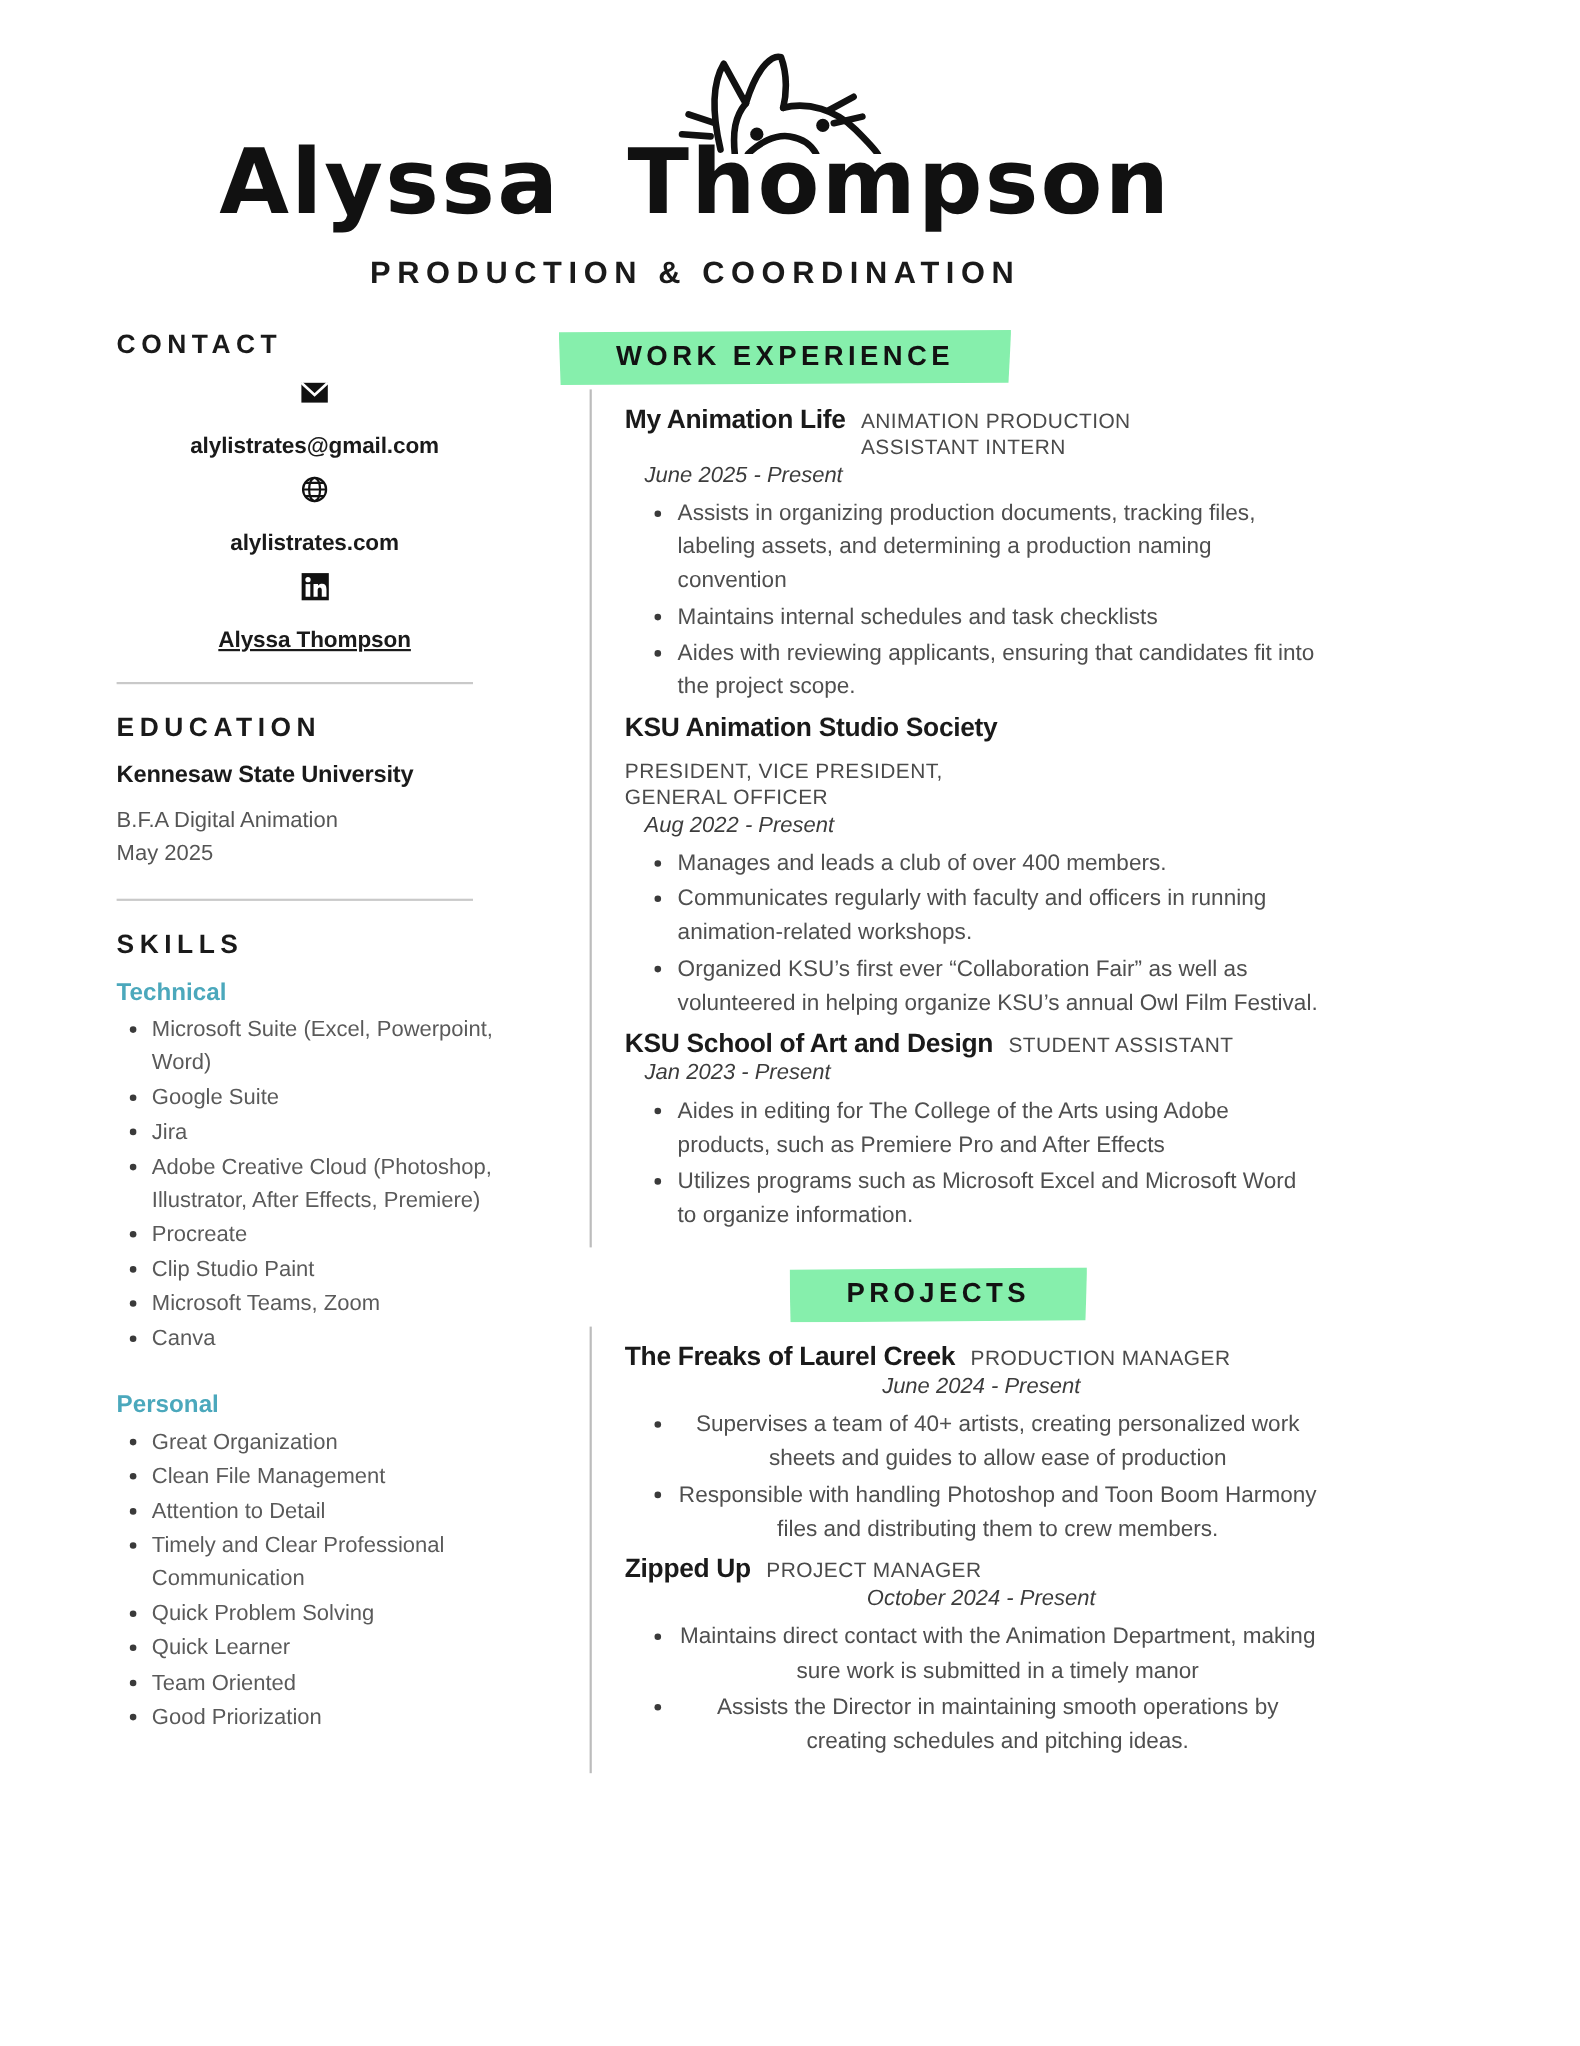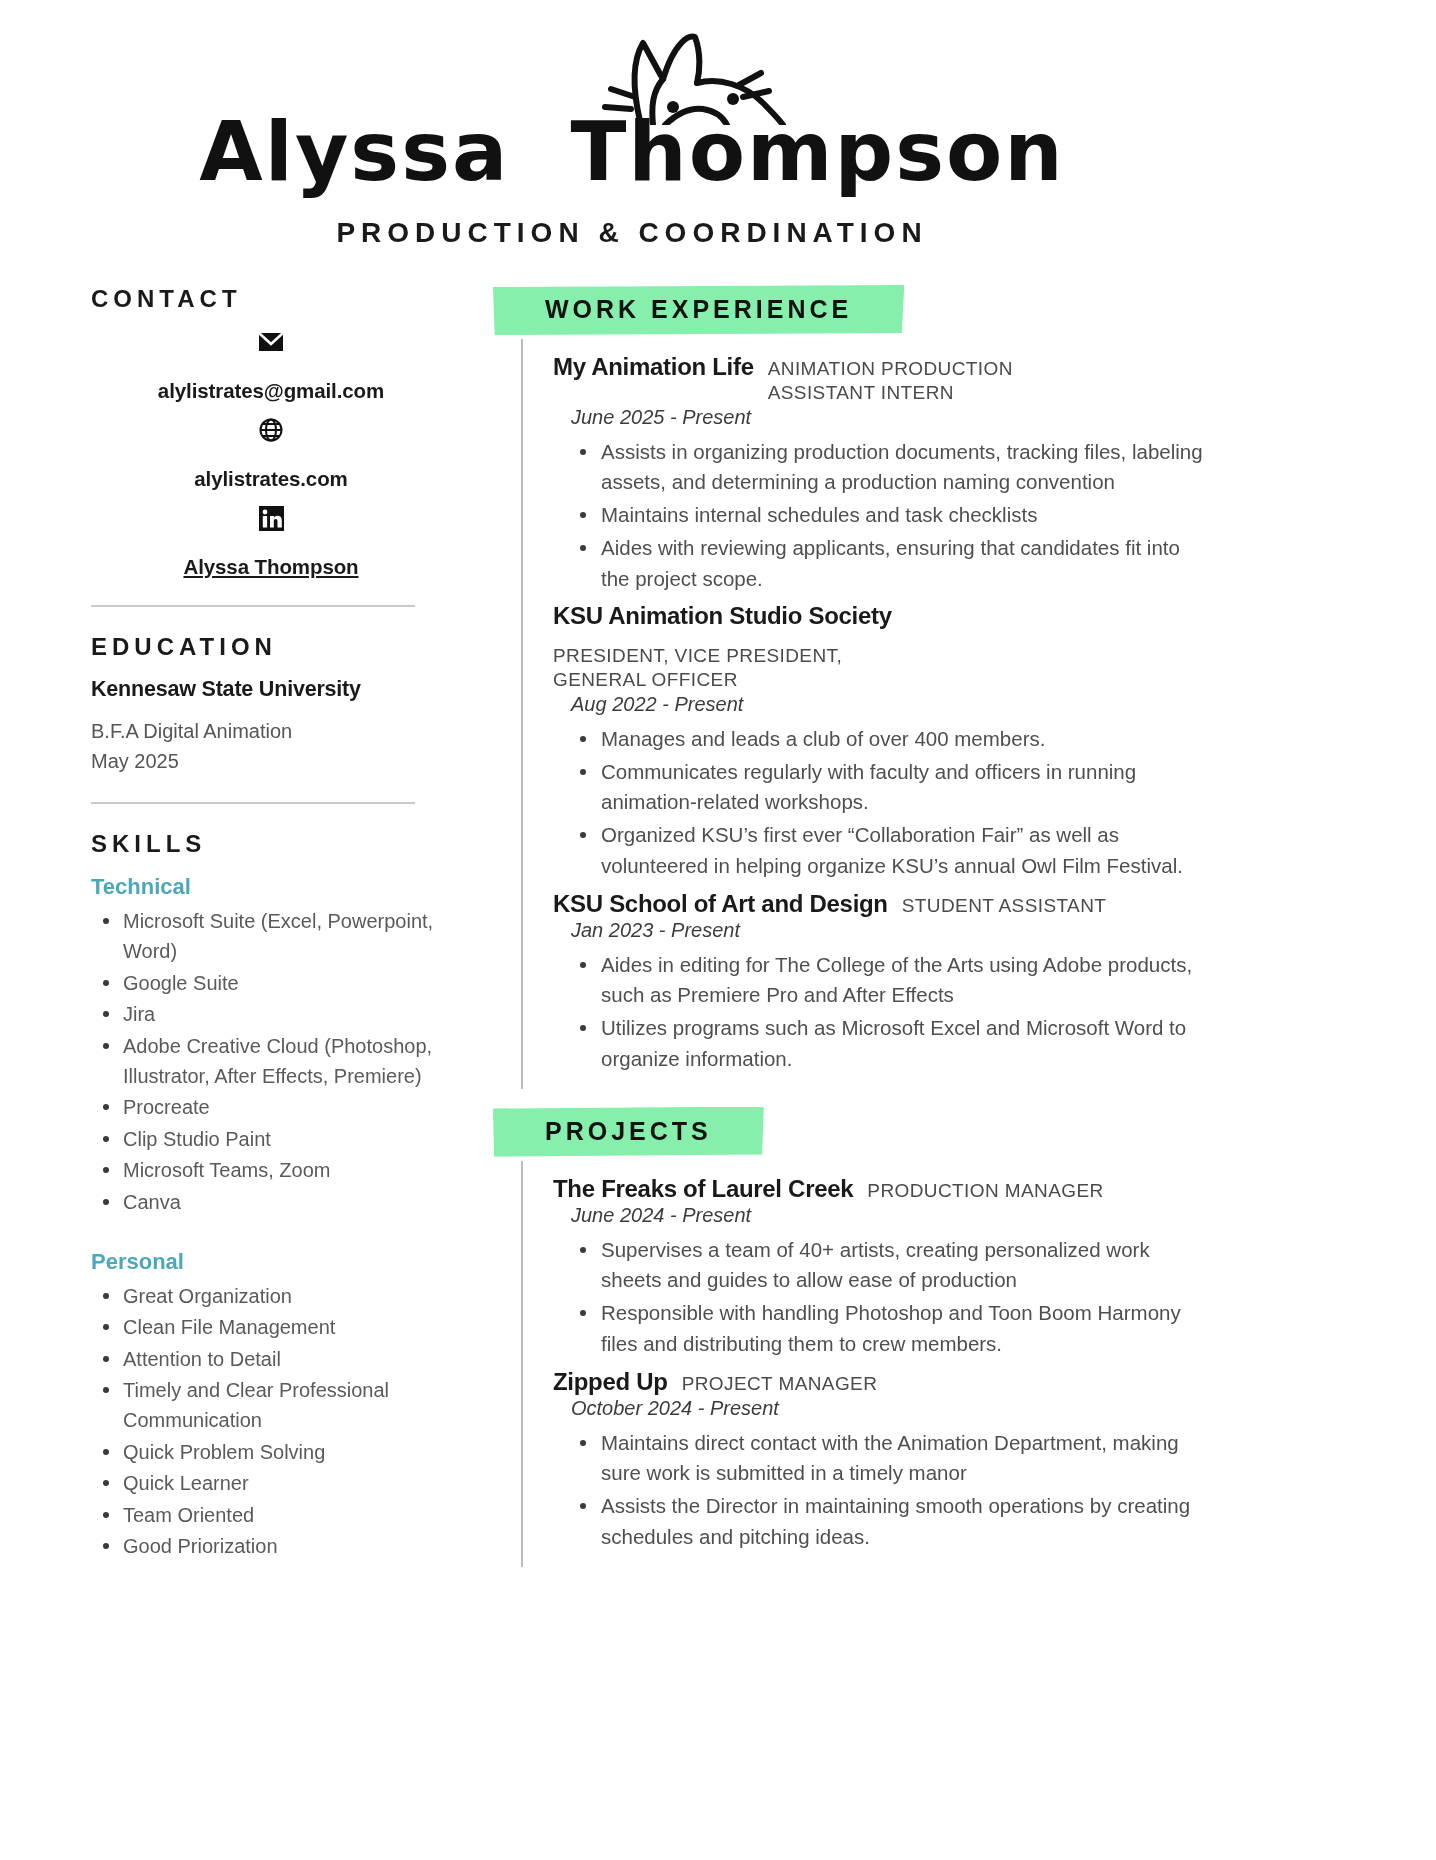--- a/index.html
+++ b/index.html
@@ -10,21 +10,21 @@
     background: #ffffff;
     font-family: "Liberation Sans", sans-serif;
     color: #231f20;
     overflow: hidden;
   }
 
   .page {
     position: relative;
     width: 1264px;
     height: 1860px;
-    padding: 3px;
+    padding: 18px;
   }
 
   
   .header {
     text-align: center;
     padding-top: 26px;
   }
 
   .doodle {
     height: 96px;
@@ -248,21 +248,21 @@
     content: "";
     position: absolute;
     left: 9px;
     top: 12px;
     width: 6px;
     height: 6px;
     border-radius: 50%;
     background: #3a3a3a;
   }
 
-  .projects-wrap { margin-top: 18px; }
+  .projects-wrap { margin-top: 18px; text-align: center; }
 
   svg { display: block; }
 </style>
 </head>
 <body>
 
 <div class="page">
 
   <div class="header">
     <div class="doodle">

